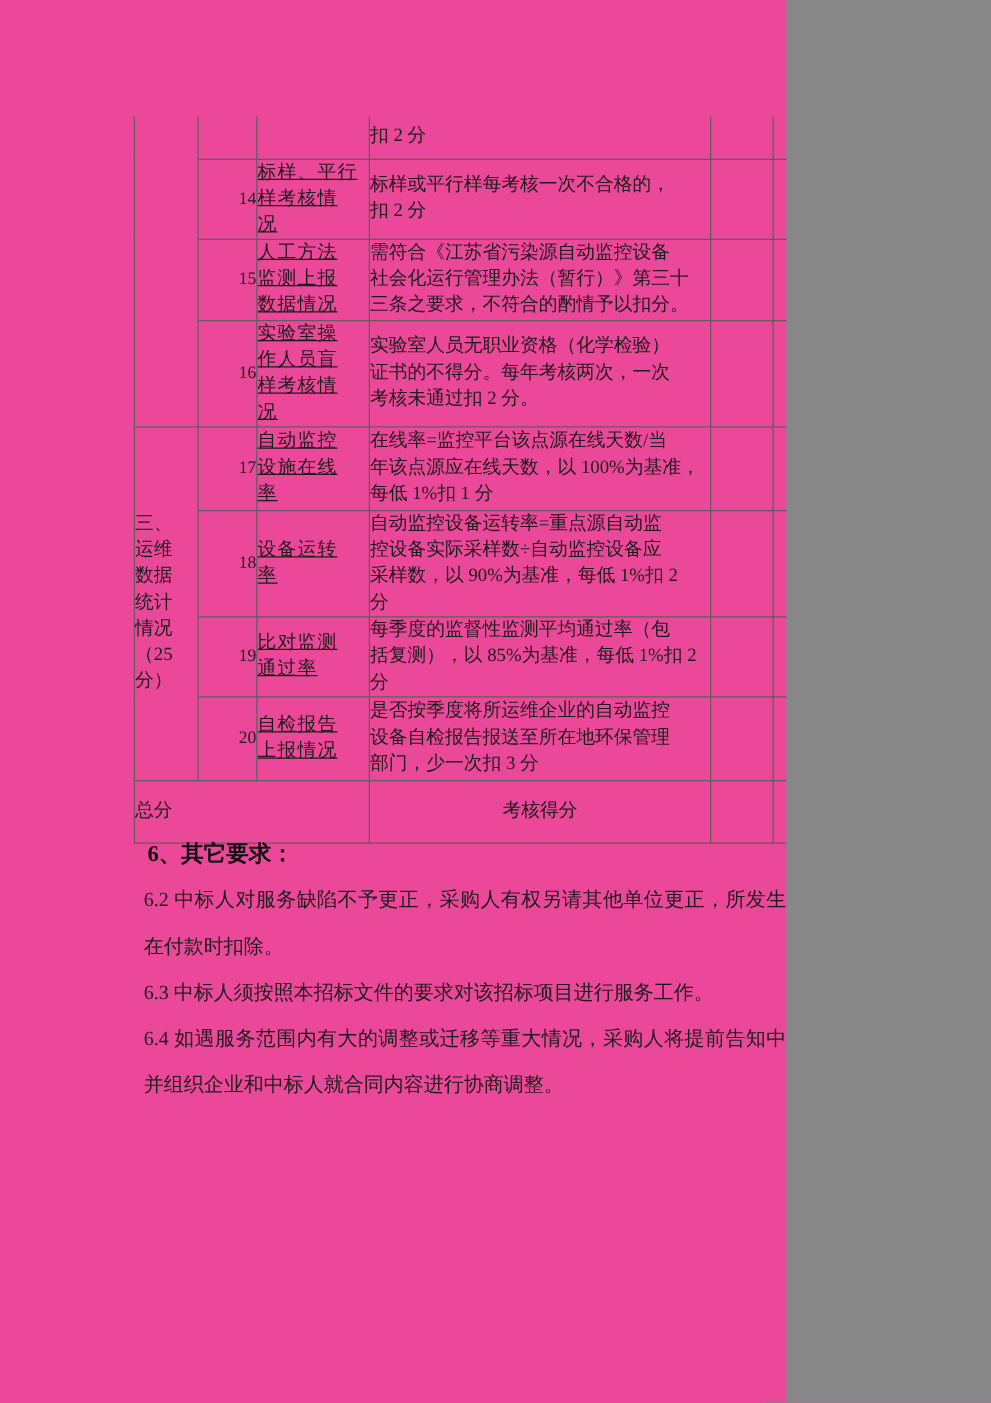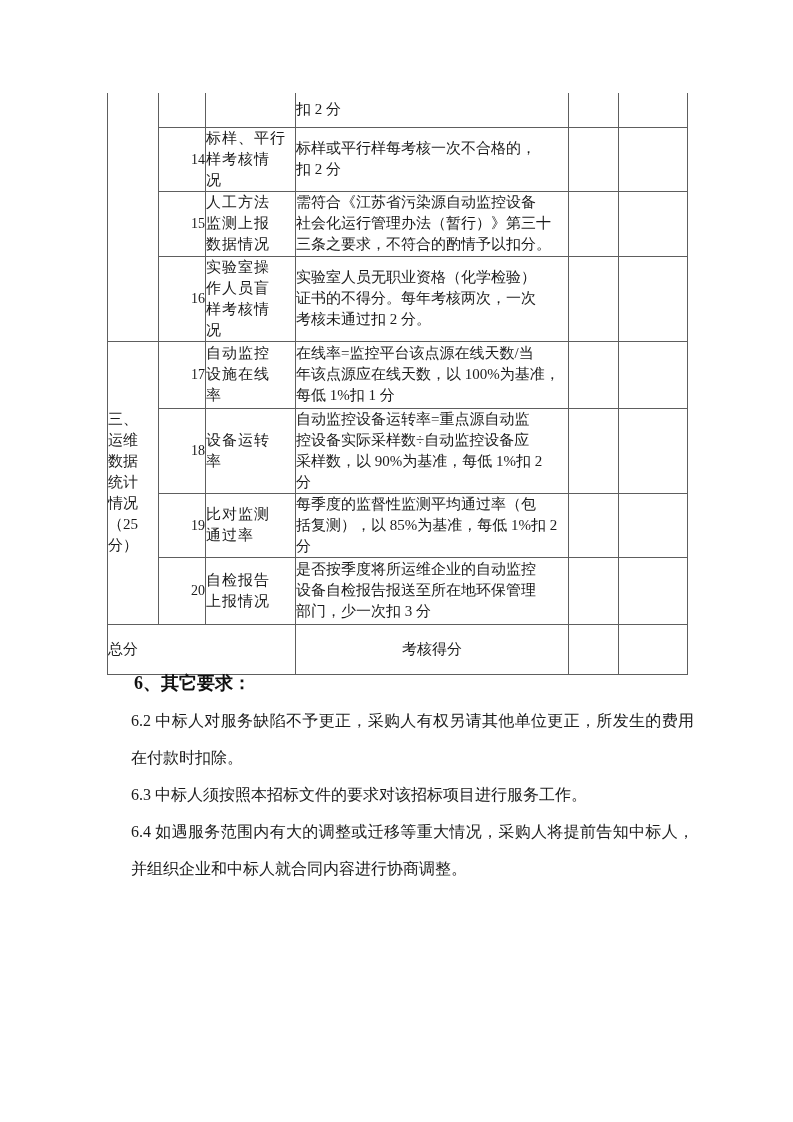--- a/index.html
+++ b/index.html
@@ -1,19 +1,19 @@
 <!DOCTYPE html>
 <html><head>
 <meta charset="utf-8">
 <style>
   html,body{margin:0;padding:0;background:#888;}
   .page{
     position:relative;
-    width:793px;height:1122px;
-    background:#ffffff;
+    width:629px;height:1122px;
+    background:#ec4899;
     font-family:"Liberation Serif","DejaVu Serif",serif;
     color:#1b1b1b;
     overflow:hidden;
   }
   table.score-table{
     position:absolute;
     left:107px;top:93px;
     width:580px;
     border-collapse:collapse;
     table-layout:fixed;
@@ -36,20 +36,21 @@
   td.num{
     text-align:right;
     font-size:14px;
   }
   td.item{
     padding:2px 4px;
     white-space:pre-line;
     text-align:justify;
     letter-spacing:1px;
     line-height:21px;
+    text-decoration:underline;
   }
   td.desc{
     padding:2px 4px 2px 8px;
     white-space:pre-line;
     line-height:21.5px;
   }
   td.desc-center{
     text-align:center;
     padding:2px 4px;
   }
@@ -60,21 +61,21 @@
   tr.r-14{height:61px;}
   tr.r-15{height:65px;}
   tr.r-16{height:82px;}
   tr.r-17{height:67px;}
   tr.r-18{height:81px;}
   tr.r-19{height:60px;}
   tr.r-20{height:67px;}
   tr.r-total{height:50px;}
   .other-req{
     position:absolute;
-    left:131px;top:670px;
+    left:115px;top:670px;
     width:563px;
   }
   .other-req h2{
     margin:0 0 6px 0;
     padding-left:3px;
     font-size:18px;
     line-height:26px;
     font-weight:bold;
     color:#111;
   }

